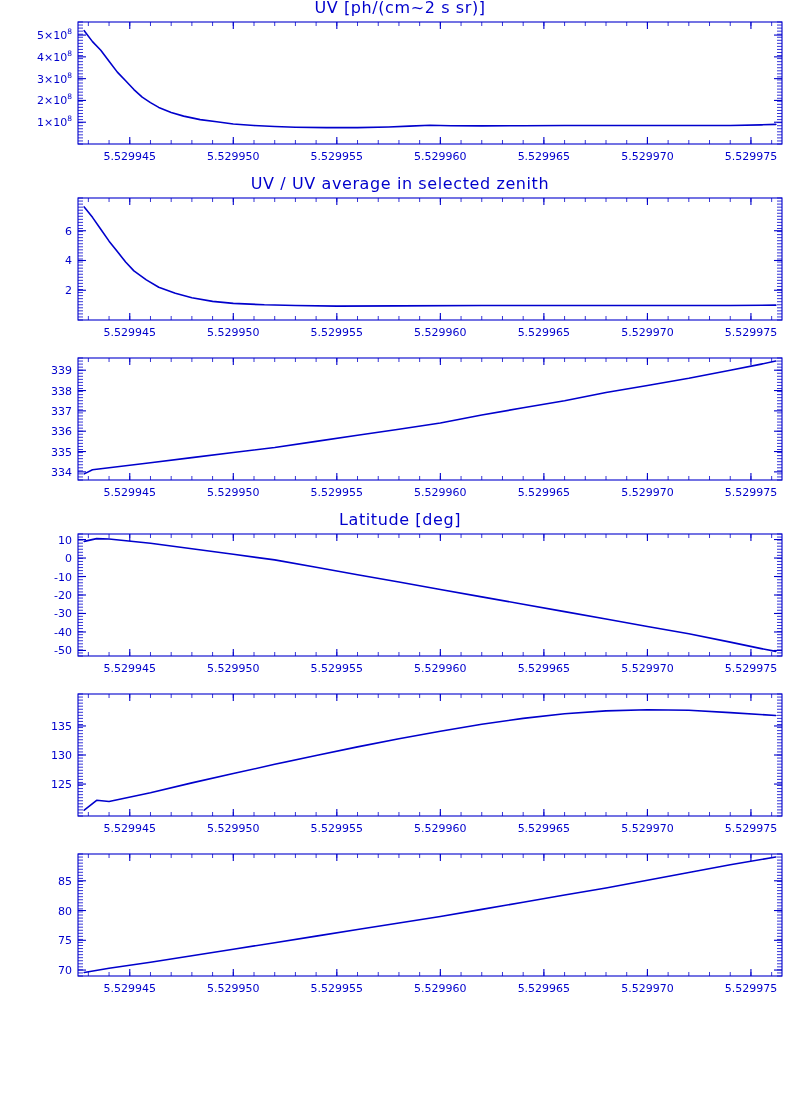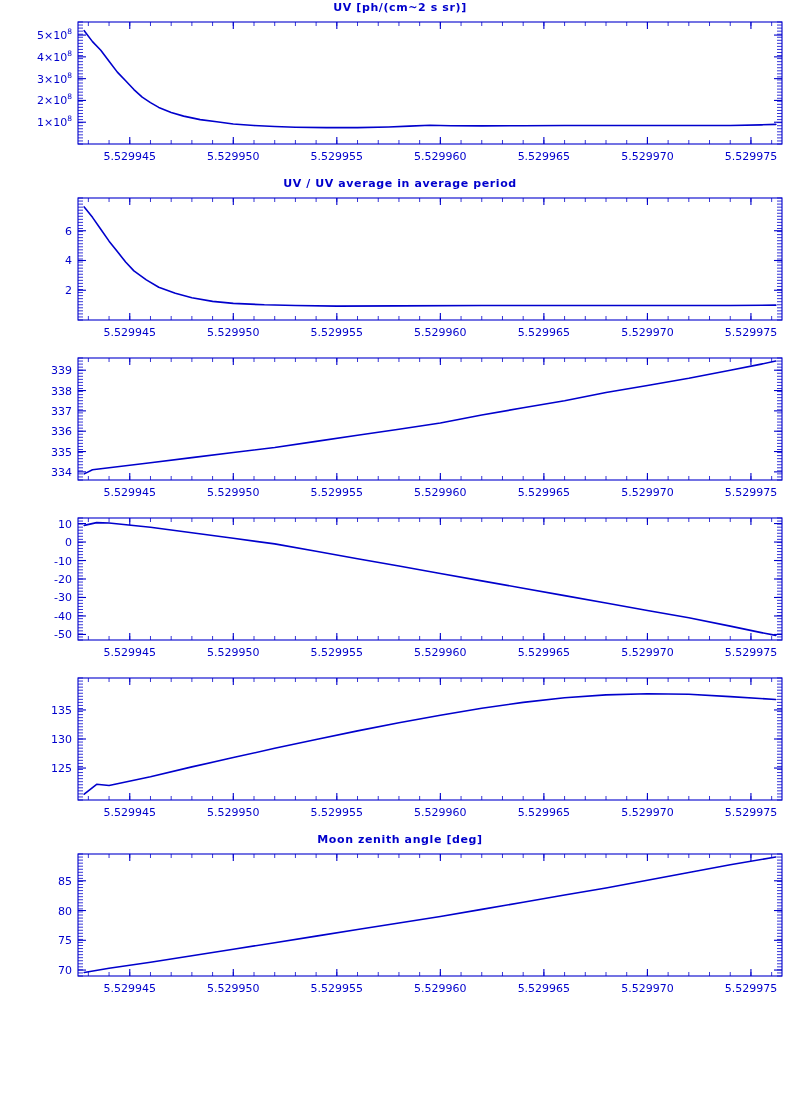--- a/index.html
+++ b/index.html
@@ -6,26 +6,25 @@
   body{
     width:800px;height:1100px;background:#ffffff;
     font-family:"DejaVu Sans","Liberation Sans",sans-serif;
     color:#0000cc;
     overflow:hidden;
   }
   .page{position:relative;width:800px;height:1100px;}
   .panel{position:relative;width:800px;}
   .panel-title{
     text-align:center;
-    font-size:11px;
+    font-size:16px;
     color:#0000cc;
     letter-spacing:0.6px;
     height:16px;
     line-height:16px;
-    font-weight:bold;
   }
   .plotwrap{position:relative;}
   .plot-svg{display:block;}
   .ylab, .xlab{
     font-size:11px;
     fill:#0000cc;
     font-family:"DejaVu Sans","Liberation Sans",sans-serif;
   }
   .ylab{text-anchor:end;}
   .xlab{text-anchor:middle;}
@@ -226,21 +225,21 @@
           <text x="72" y="44.85714285714286" class="ylab">4×10<tspan dy="-5" class="sup">8</tspan></text>
           <line x1="78" y1="19.07142857142857" x2="86" y2="19.07142857142857" stroke="#0000cc" stroke-width="1.1"></line>
           <line x1="782" y1="19.07142857142857" x2="774" y2="19.07142857142857" stroke="#0000cc" stroke-width="1.1"></line>
           <text x="72" y="23.07142857142857" class="ylab">5×10<tspan dy="-5" class="sup">8</tspan></text>
           <polyline points="84.21,14.71 92.49,25.61 100.78,34.32 109.06,45.21 117.34,56.11 125.62,64.82 133.91,73.54 142.19,81.16 150.47,86.61 158.75,91.40 171.18,96.41 183.60,100.11 200.16,103.60 216.73,105.78 233.29,107.96 254.00,109.48 274.71,110.57 295.41,111.22 326.47,111.66 357.53,111.66 388.59,111.01 409.29,110.14 430.00,109.26 450.71,109.70 481.76,109.92 523.18,109.70 564.59,109.48 606.00,109.48 647.41,109.48 688.82,109.48 730.24,109.48 761.29,108.83 775.79,108.39" fill="none" stroke="#0000cc" stroke-width="1.6" stroke-linejoin="round" stroke-linecap="round"></polyline>
         </svg>
     </div>
   </div>
 
   <div class="panel">
-    <div class="panel-title">UV / UV average in average period</div>
+    <div class="panel-title">UV / UV average in selected zenith</div>
     <div class="plotwrap">
       <svg class="plot-svg" id="svg1" width="800" height="160">
           <rect x="78" y="6" width="704" height="122" fill="none" stroke="#0000cc" stroke-width="1.1"></rect>
           <line x1="78" y1="6" x2="83" y2="6" stroke="#0000cc" stroke-width="0.8"></line>
           <line x1="782" y1="6" x2="777" y2="6" stroke="#0000cc" stroke-width="0.8"></line>
           <line x1="78" y1="9.05" x2="83" y2="9.05" stroke="#0000cc" stroke-width="0.8"></line>
           <line x1="782" y1="9.05" x2="777" y2="9.05" stroke="#0000cc" stroke-width="0.8"></line>
           <line x1="78" y1="12.1" x2="83" y2="12.1" stroke="#0000cc" stroke-width="0.8"></line>
           <line x1="782" y1="12.1" x2="777" y2="12.1" stroke="#0000cc" stroke-width="0.8"></line>
           <line x1="78" y1="15.149999999999999" x2="83" y2="15.149999999999999" stroke="#0000cc" stroke-width="0.8"></line>
@@ -614,20 +613,21 @@
           <text x="72" y="42.5333333333338" class="ylab">338</text>
           <line x1="78" y1="18.200000000000458" x2="86" y2="18.200000000000458" stroke="#0000cc" stroke-width="1.1"></line>
           <line x1="782" y1="18.200000000000458" x2="774" y2="18.200000000000458" stroke="#0000cc" stroke-width="1.1"></line>
           <text x="72" y="22.200000000000458" class="ylab">339</text>
           <polyline points="84.21,121.90 92.49,117.83 109.06,115.80 150.47,110.72 191.88,105.63 233.29,100.55 274.71,95.47 316.12,89.37 357.53,83.27 398.94,77.17 440.35,71.07 481.76,62.93 523.18,55.82 564.59,48.70 606.00,40.57 647.41,33.45 688.82,26.33 730.24,18.20 761.29,12.10 775.79,9.05" fill="none" stroke="#0000cc" stroke-width="1.6" stroke-linejoin="round" stroke-linecap="round"></polyline>
         </svg>
     </div>
   </div>
 
   <div class="panel">
+    <div class="panel-title">Latitude  [deg]</div>
     <div class="plotwrap">
       <svg class="plot-svg" id="svg3" width="800" height="160">
           <rect x="78" y="6" width="704" height="122" fill="none" stroke="#0000cc" stroke-width="1.1"></rect>
           <line x1="78" y1="6" x2="83" y2="6" stroke="#0000cc" stroke-width="0.8"></line>
           <line x1="782" y1="6" x2="777" y2="6" stroke="#0000cc" stroke-width="0.8"></line>
           <line x1="78" y1="9.05" x2="83" y2="9.05" stroke="#0000cc" stroke-width="0.8"></line>
           <line x1="782" y1="9.05" x2="777" y2="9.05" stroke="#0000cc" stroke-width="0.8"></line>
           <line x1="78" y1="12.1" x2="83" y2="12.1" stroke="#0000cc" stroke-width="0.8"></line>
           <line x1="782" y1="12.1" x2="777" y2="12.1" stroke="#0000cc" stroke-width="0.8"></line>
           <line x1="78" y1="15.149999999999999" x2="83" y2="15.149999999999999" stroke="#0000cc" stroke-width="0.8"></line>
@@ -1004,21 +1004,20 @@
           <text x="72" y="71" class="ylab">130</text>
           <line x1="78" y1="37.95238095238095" x2="86" y2="37.95238095238095" stroke="#0000cc" stroke-width="1.1"></line>
           <line x1="782" y1="37.95238095238095" x2="774" y2="37.95238095238095" stroke="#0000cc" stroke-width="1.1"></line>
           <text x="72" y="41.95238095238095" class="ylab">135</text>
           <polyline points="84.21,122.19 96.64,112.31 109.06,113.48 150.47,104.76 191.88,94.89 233.29,85.59 274.71,76.30 316.12,67.58 357.53,58.87 398.94,50.73 440.35,43.18 481.76,36.21 523.18,30.40 564.59,25.75 606.00,22.85 647.41,21.69 688.82,22.27 730.24,24.59 775.79,27.50" fill="none" stroke="#0000cc" stroke-width="1.6" stroke-linejoin="round" stroke-linecap="round"></polyline>
         </svg>
     </div>
   </div>
 
   <div class="panel">
-    <div class="panel-title">Moon zenith angle  [deg]</div>
     <div class="plotwrap">
       <svg class="plot-svg" id="svg5" width="800" height="160">
           <rect x="78" y="6" width="704" height="122" fill="none" stroke="#0000cc" stroke-width="1.1"></rect>
           <line x1="78" y1="6" x2="83" y2="6" stroke="#0000cc" stroke-width="0.8"></line>
           <line x1="782" y1="6" x2="777" y2="6" stroke="#0000cc" stroke-width="0.8"></line>
           <line x1="78" y1="9.05" x2="83" y2="9.05" stroke="#0000cc" stroke-width="0.8"></line>
           <line x1="782" y1="9.05" x2="777" y2="9.05" stroke="#0000cc" stroke-width="0.8"></line>
           <line x1="78" y1="12.1" x2="83" y2="12.1" stroke="#0000cc" stroke-width="0.8"></line>
           <line x1="782" y1="12.1" x2="777" y2="12.1" stroke="#0000cc" stroke-width="0.8"></line>
           <line x1="78" y1="15.149999999999999" x2="83" y2="15.149999999999999" stroke="#0000cc" stroke-width="0.8"></line>

